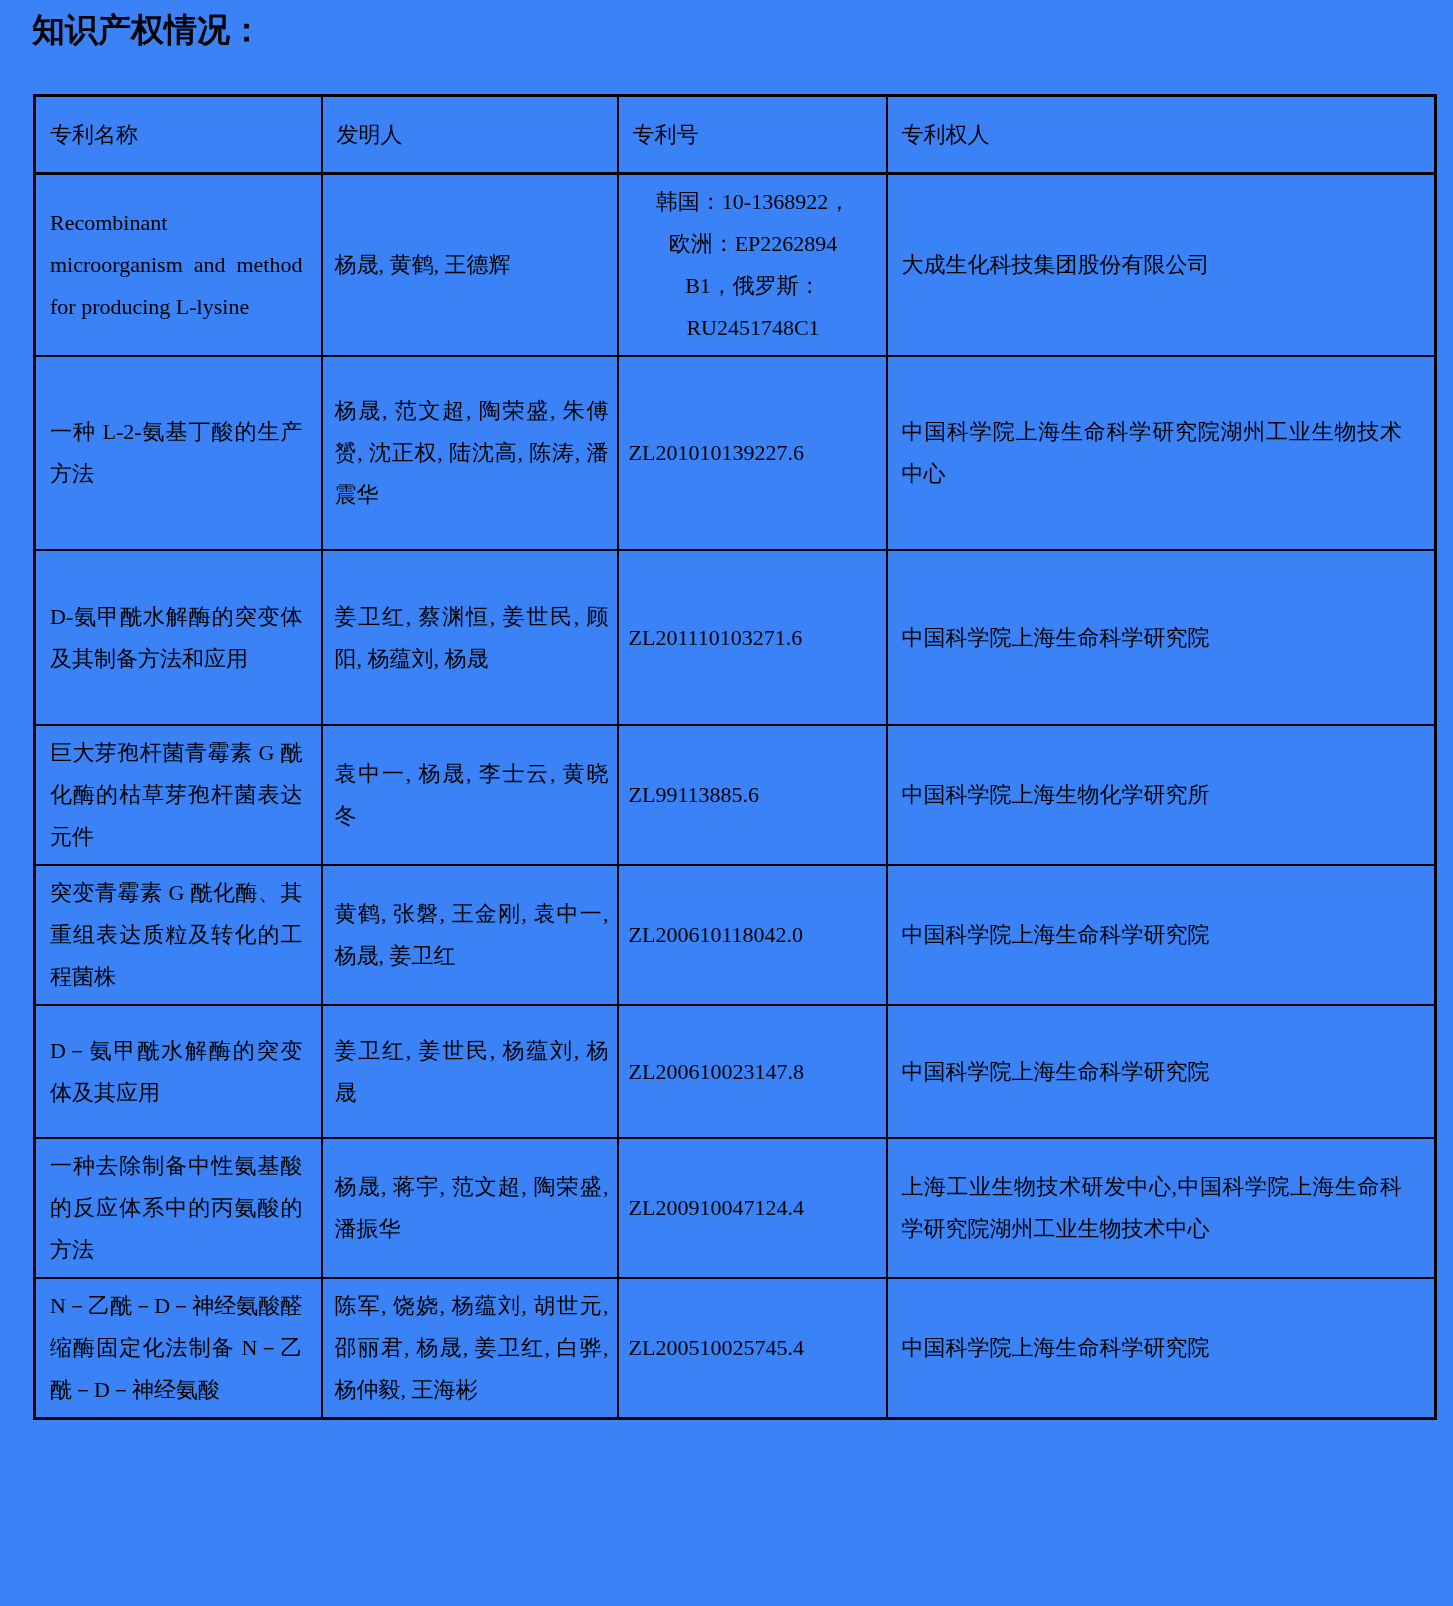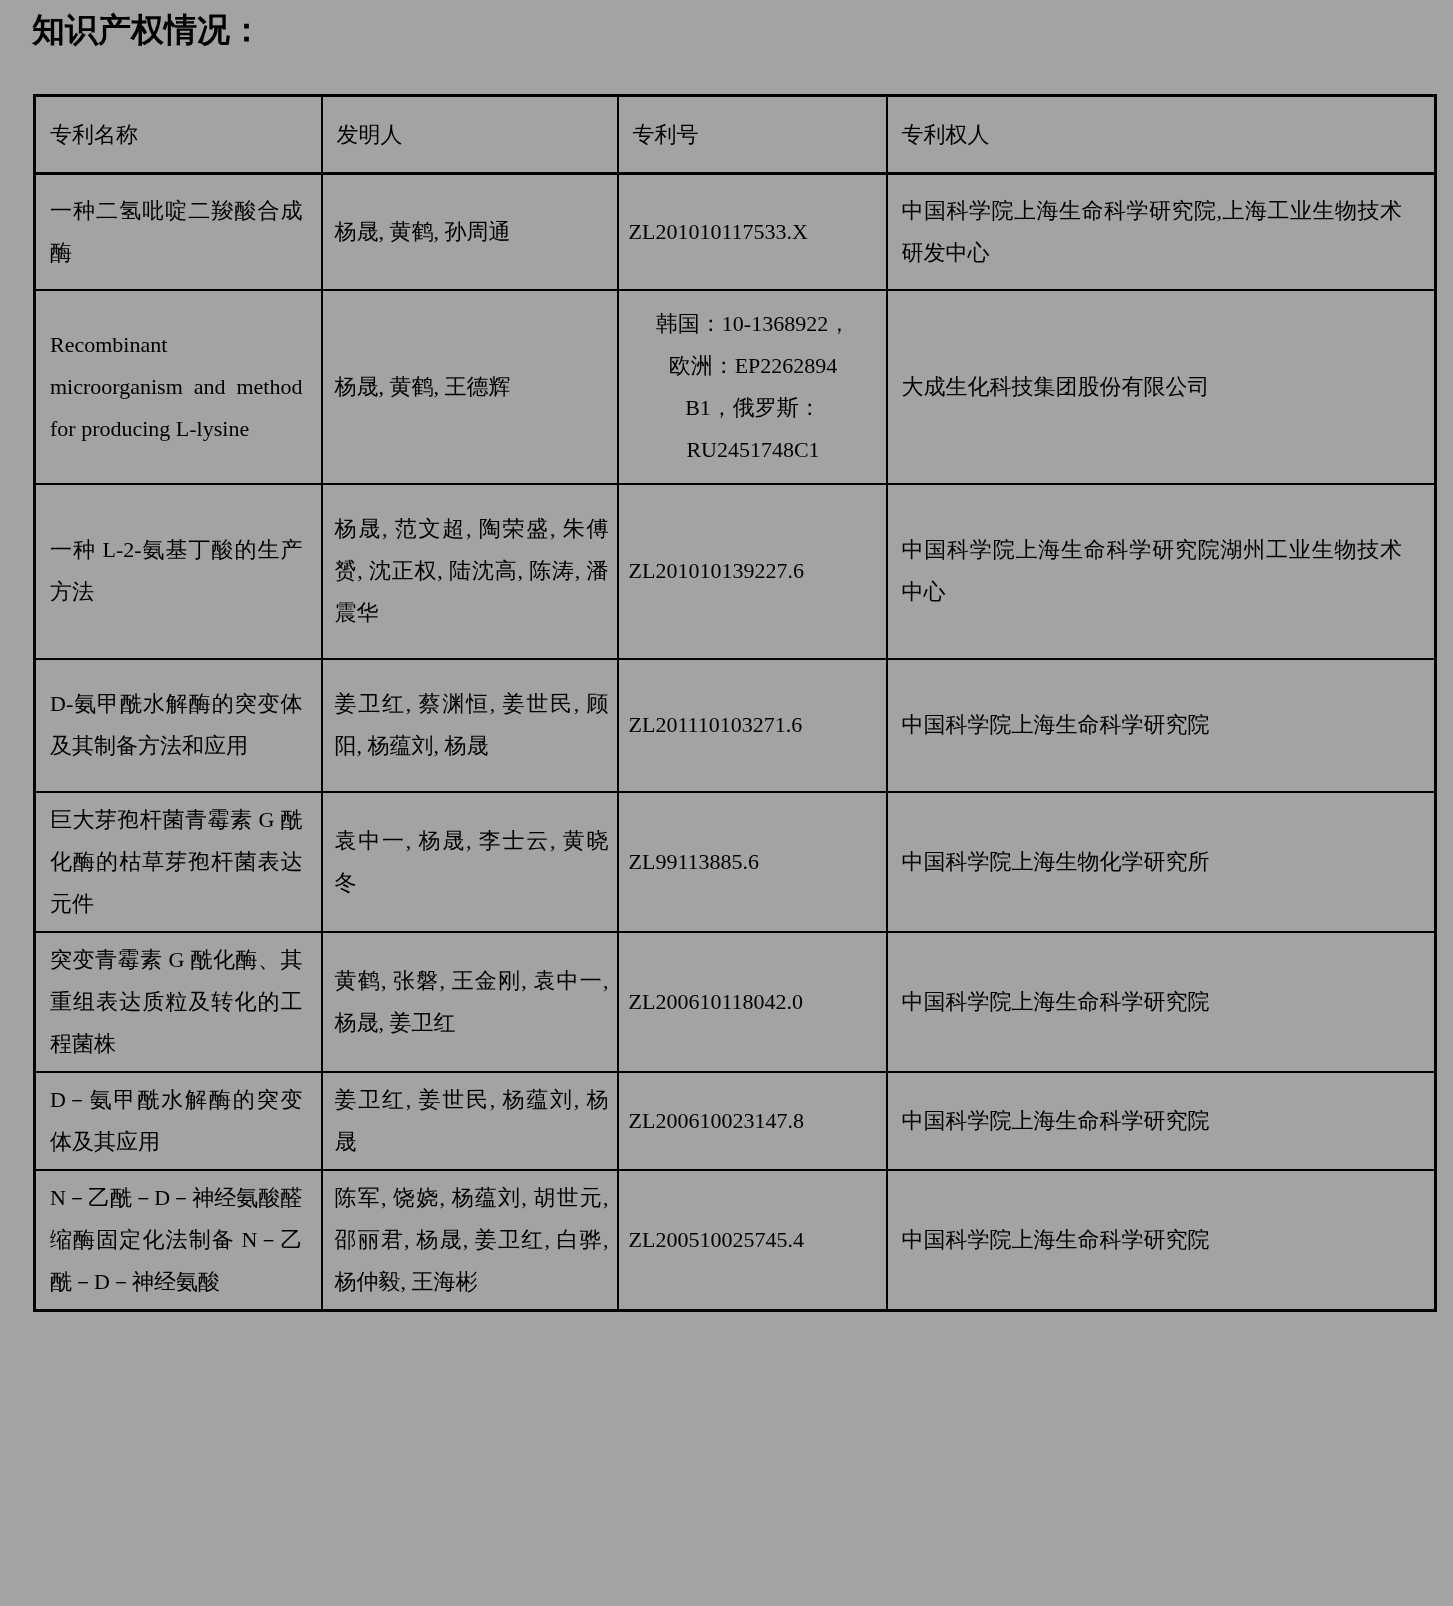--- a/index.html
+++ b/index.html
@@ -7,21 +7,21 @@
     padding: 0;
     background: #ffffff;
     color: #000000;
     font-family: "Liberation Serif", "DejaVu Serif", serif;
   }
   .page {
     width: 1453px;
     height: 1606px;
     box-sizing: border-box;
     padding: 10px 0 0 30px;
-    background: #a3a3a3;
+    background: #3b82f6;
     overflow: hidden;
   }
   .doc-title {
     font-size: 33px;
     font-weight: bold;
     margin: 0 0 0 2px;
     line-height: 40px;
   }
   table.patent-table {
     border-collapse: collapse;
@@ -96,26 +96,20 @@
     <thead>
       <tr>
         <th>专利名称</th>
         <th>发明人</th>
         <th>专利号</th>
         <th>专利权人</th>
       </tr>
     </thead>
     <tbody id="patent-tbody">
         <tr>
-          <td class="col-name">一种二氢吡啶二羧酸合成酶</td>
-          <td class="col-inventors">杨晟, 黄鹤, 孙周通</td>
-          <td class="col-patentno">ZL201010117533.X</td>
-          <td class="col-holder">中国科学院上海生命科学研究院,上海工业生物技术研发中心</td>
-        </tr>
-        <tr>
           <td class="col-name">Recombinant microorganism and method for producing L-lysine</td>
           <td class="col-inventors">杨晟, 黄鹤, 王德辉</td>
           <td class="col-patentno align-center">韩国：10-1368922，
 欧洲：EP2262894
 B1，俄罗斯：
 RU2451748C1</td>
           <td class="col-holder">大成生化科技集团股份有限公司</td>
         </tr>
         <tr>
           <td class="col-name">一种 L-2-氨基丁酸的生产方法</td>
@@ -141,20 +135,26 @@
           <td class="col-patentno">ZL200610118042.0</td>
           <td class="col-holder">中国科学院上海生命科学研究院</td>
         </tr>
         <tr>
           <td class="col-name">D－氨甲酰水解酶的突变体及其应用</td>
           <td class="col-inventors">姜卫红, 姜世民, 杨蕴刘, 杨晟</td>
           <td class="col-patentno">ZL200610023147.8</td>
           <td class="col-holder">中国科学院上海生命科学研究院</td>
         </tr>
         <tr>
+          <td class="col-name">一种去除制备中性氨基酸的反应体系中的丙氨酸的方法</td>
+          <td class="col-inventors">杨晟, 蒋宇, 范文超, 陶荣盛, 潘振华</td>
+          <td class="col-patentno">ZL200910047124.4</td>
+          <td class="col-holder">上海工业生物技术研发中心,中国科学院上海生命科学研究院湖州工业生物技术中心</td>
+        </tr>
+        <tr>
           <td class="col-name">N－乙酰－D－神经氨酸醛缩酶固定化法制备 N－乙酰－D－神经氨酸</td>
           <td class="col-inventors">陈军, 饶娆, 杨蕴刘, 胡世元, 邵丽君, 杨晟, 姜卫红, 白骅, 杨仲毅, 王海彬</td>
           <td class="col-patentno">ZL200510025745.4</td>
           <td class="col-holder">中国科学院上海生命科学研究院</td>
         </tr>
       </tbody>
   </table>
 </div>
 
 </body></html>

